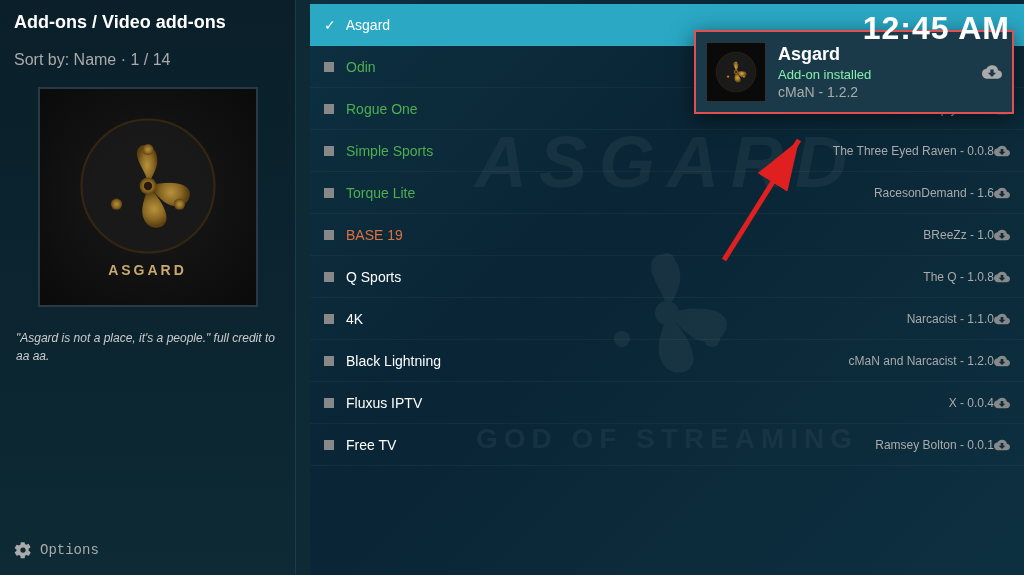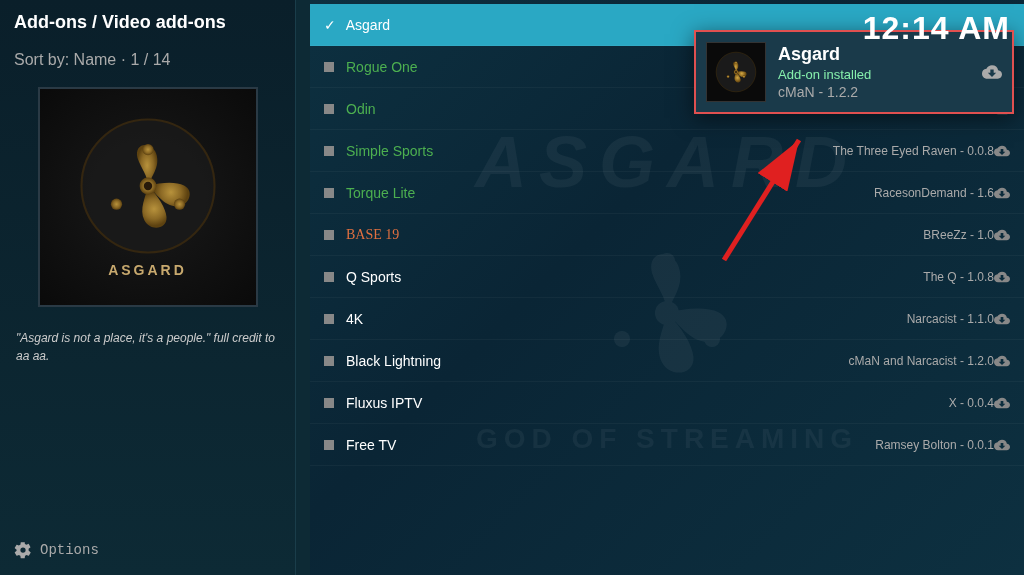--- a/index.html
+++ b/index.html
@@ -188,21 +188,21 @@
       flex-shrink: 0;
     }
 
     .addon-row-name {
       font-size: 14px;
       flex: 1;
       color: #fff;
     }
 
     .addon-row-name.green { color: #4caf50; }
-    .addon-row-name.red-orange { color: #e07040; font-family: Liberation Serif, serif; }
+    .addon-row-name.red-orange { color: #e07040; }
 
     .addon-row.selected .addon-row-name {
       color: #fff;
     }
 
     .addon-row-meta {
       font-size: 12px;
       color: #aaa;
       text-align: right;
     }
@@ -364,30 +364,30 @@
   </div>
 
   <div class="addon-list" id="addon-list">
 
   <div class="addon-row selected">
         <span class="check-icon">✓</span>
         <div class="addon-row-name">Asgard</div>
       </div>
       <div class="addon-row">
         <div class="bullet"></div>
+        <div class="addon-row-name green">Odin</div>
+        <div class="addon-row-meta">Narcacist and cMaN - 0.0.6</div>
+        <svg viewBox="0 0 24 24" class="download-icon">
+          <path fill="#888" d="M19.35 10.04A7.49 7.49 0 0012 4C9.11 4 6.6 5.64 5.35 8.04A5.994 5.994 0 000 14c0 3.31 2.69 6 6 6h13c2.76 0 5-2.24 5-5 0-2.64-2.05-4.78-4.65-4.96zM17 13l-5 5-5-5h3V9h4v4h3z"></path>
+        </svg>
+      </div>
+      <div class="addon-row">
+        <div class="bullet"></div>
         <div class="addon-row-name green">Rogue One</div>
         <div class="addon-row-meta">Numpty - 1.1.8</div>
-        <svg viewBox="0 0 24 24" class="download-icon">
-          <path fill="#888" d="M19.35 10.04A7.49 7.49 0 0012 4C9.11 4 6.6 5.64 5.35 8.04A5.994 5.994 0 000 14c0 3.31 2.69 6 6 6h13c2.76 0 5-2.24 5-5 0-2.64-2.05-4.78-4.65-4.96zM17 13l-5 5-5-5h3V9h4v4h3z"></path>
-        </svg>
-      </div>
-      <div class="addon-row">
-        <div class="bullet"></div>
-        <div class="addon-row-name green">Odin</div>
-        <div class="addon-row-meta">Narcacist and cMaN - 0.0.6</div>
         <svg viewBox="0 0 24 24" class="download-icon">
           <path fill="#888" d="M19.35 10.04A7.49 7.49 0 0012 4C9.11 4 6.6 5.64 5.35 8.04A5.994 5.994 0 000 14c0 3.31 2.69 6 6 6h13c2.76 0 5-2.24 5-5 0-2.64-2.05-4.78-4.65-4.96zM17 13l-5 5-5-5h3V9h4v4h3z"></path>
         </svg>
       </div>
       <div class="addon-row">
         <div class="bullet"></div>
         <div class="addon-row-name green">Simple Sports</div>
         <div class="addon-row-meta">The Three Eyed Raven - 0.0.8</div>
         <svg viewBox="0 0 24 24" class="download-icon">
           <path fill="#888" d="M19.35 10.04A7.49 7.49 0 0012 4C9.11 4 6.6 5.64 5.35 8.04A5.994 5.994 0 000 14c0 3.31 2.69 6 6 6h13c2.76 0 5-2.24 5-5 0-2.64-2.05-4.78-4.65-4.96zM17 13l-5 5-5-5h3V9h4v4h3z"></path>
@@ -491,13 +491,13 @@
           <polygon points="0 0, 10 3.5, 0 7" fill="#e02020"></polygon>
         </marker>
       </defs>
 
       <line x1="20" y1="140" x2="95" y2="20" stroke="#e02020" stroke-width="5" marker-end="url(#arrowhead)"></line>
     </svg>
   </div>
 
 </div>
 
-<div class="clock">12:14 AM</div>
+<div class="clock">12:45 AM</div>
 
 </body></html>

